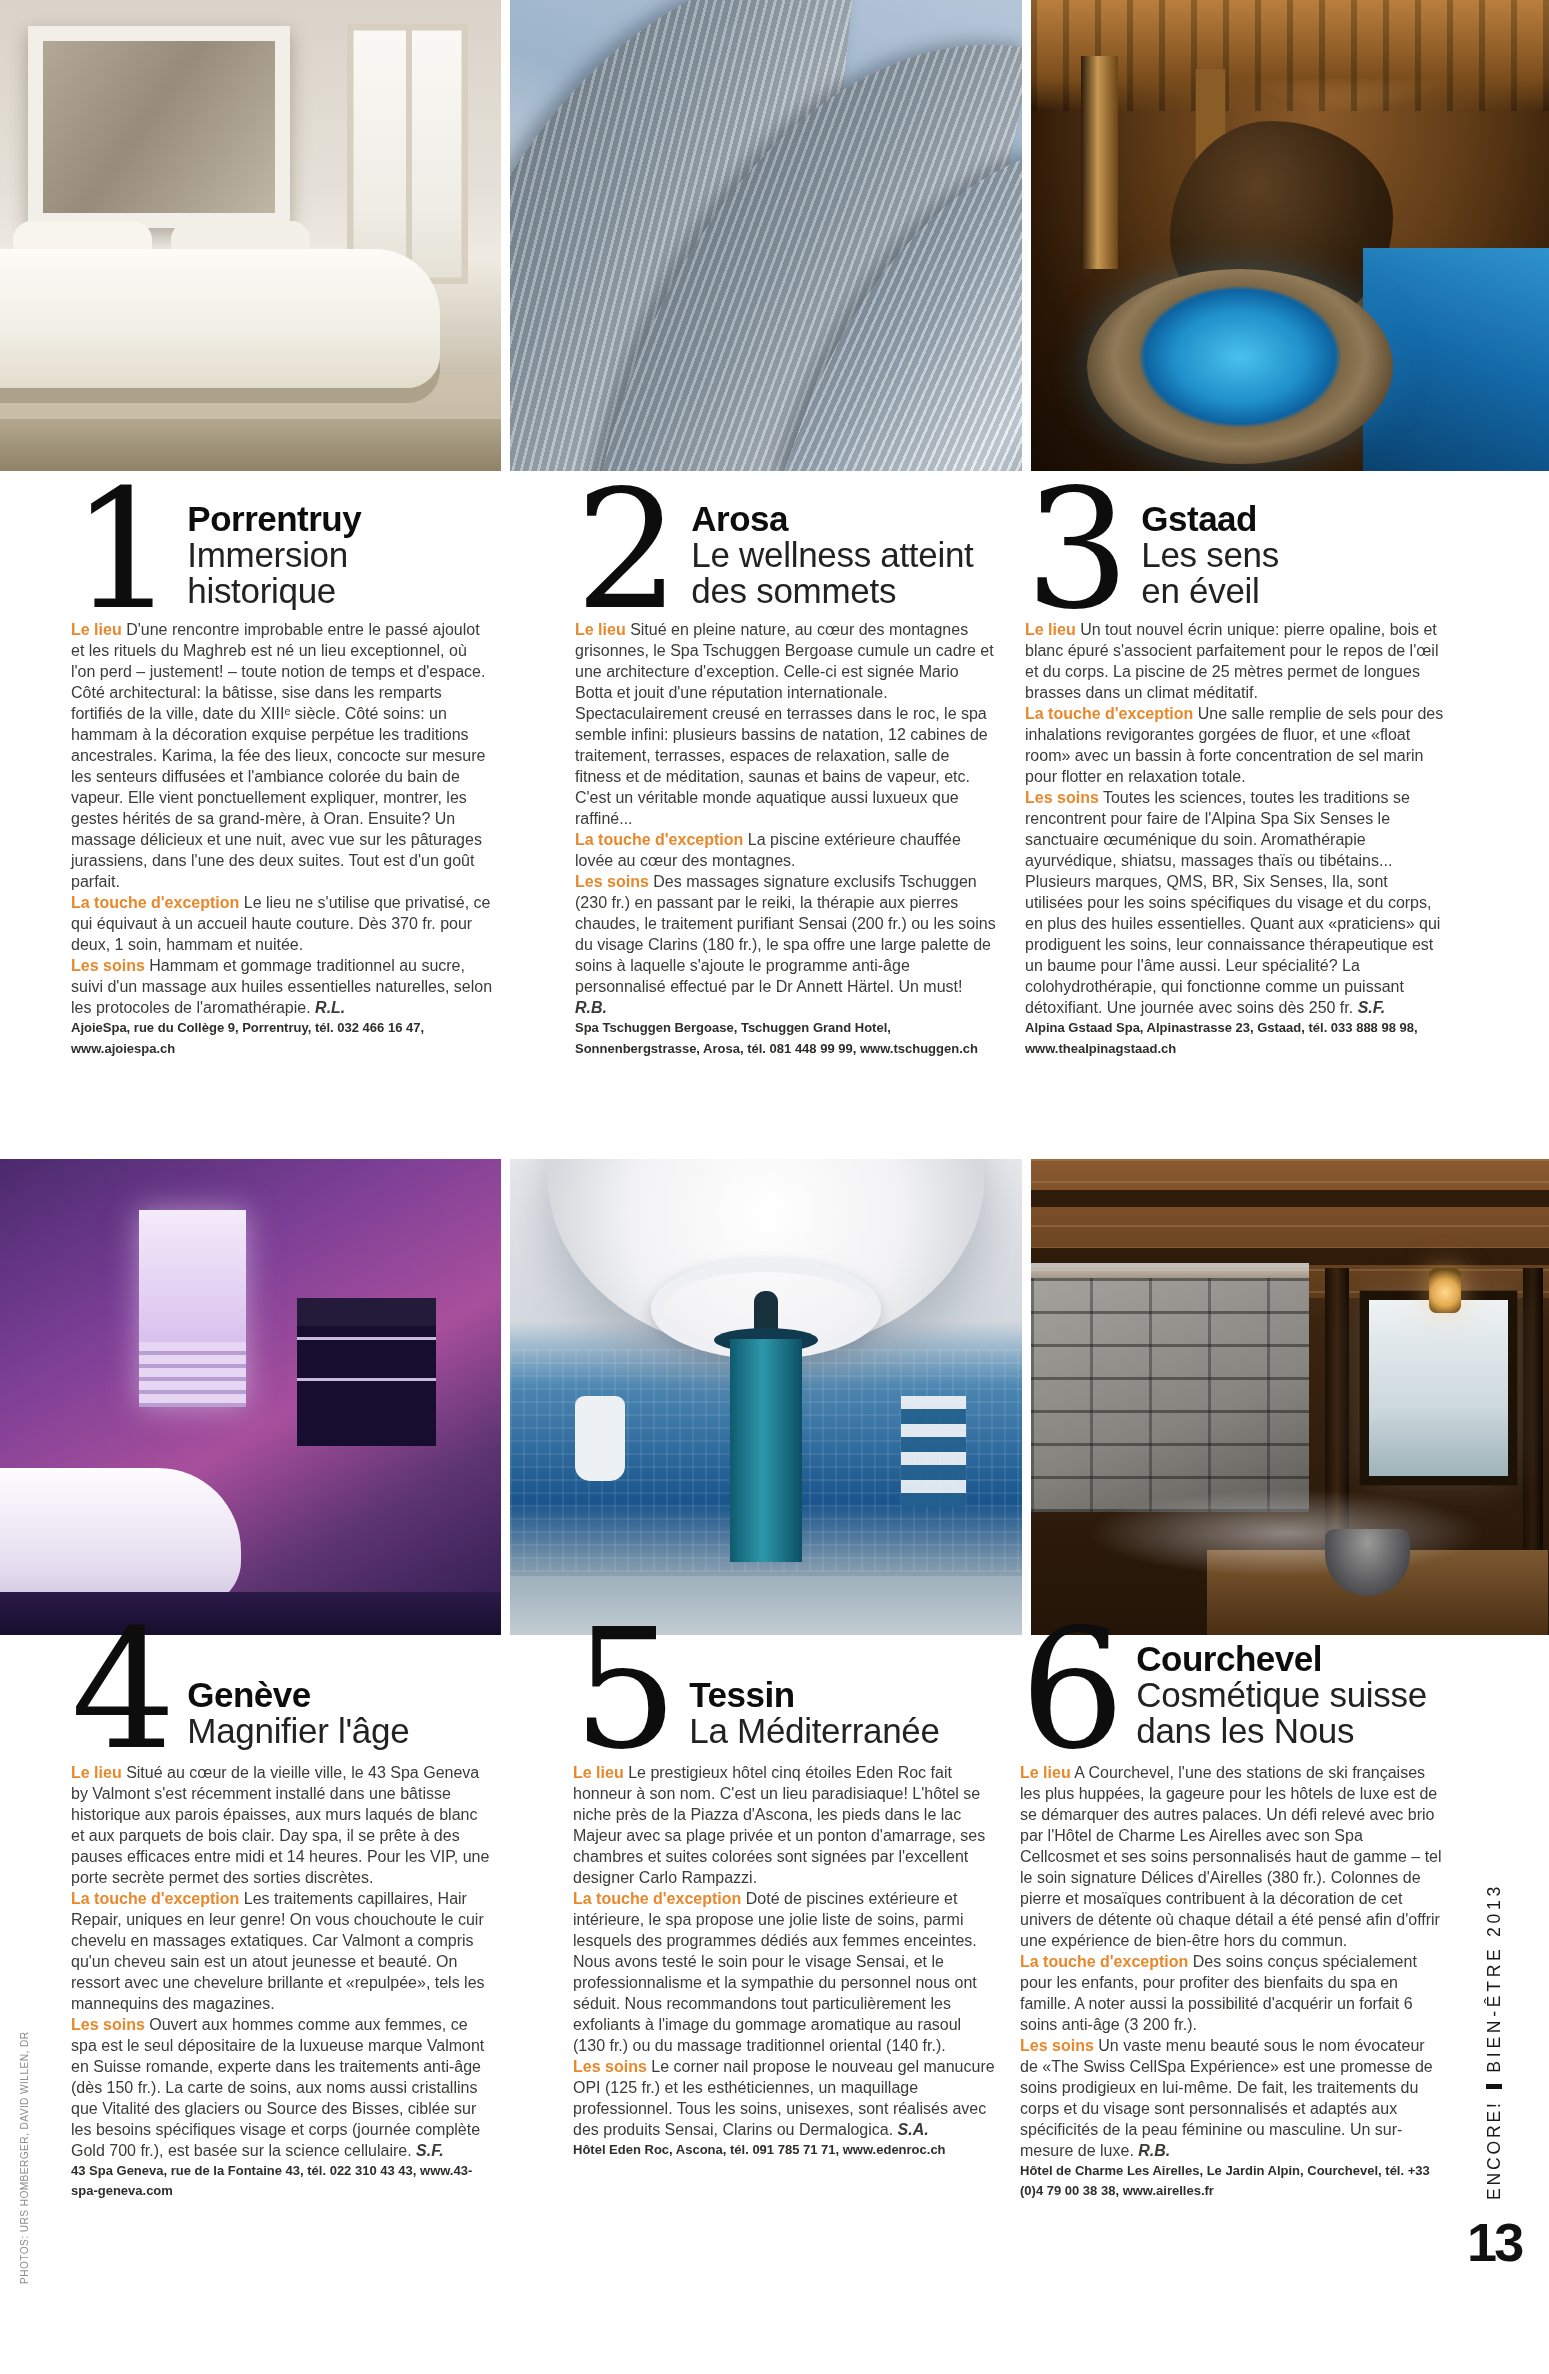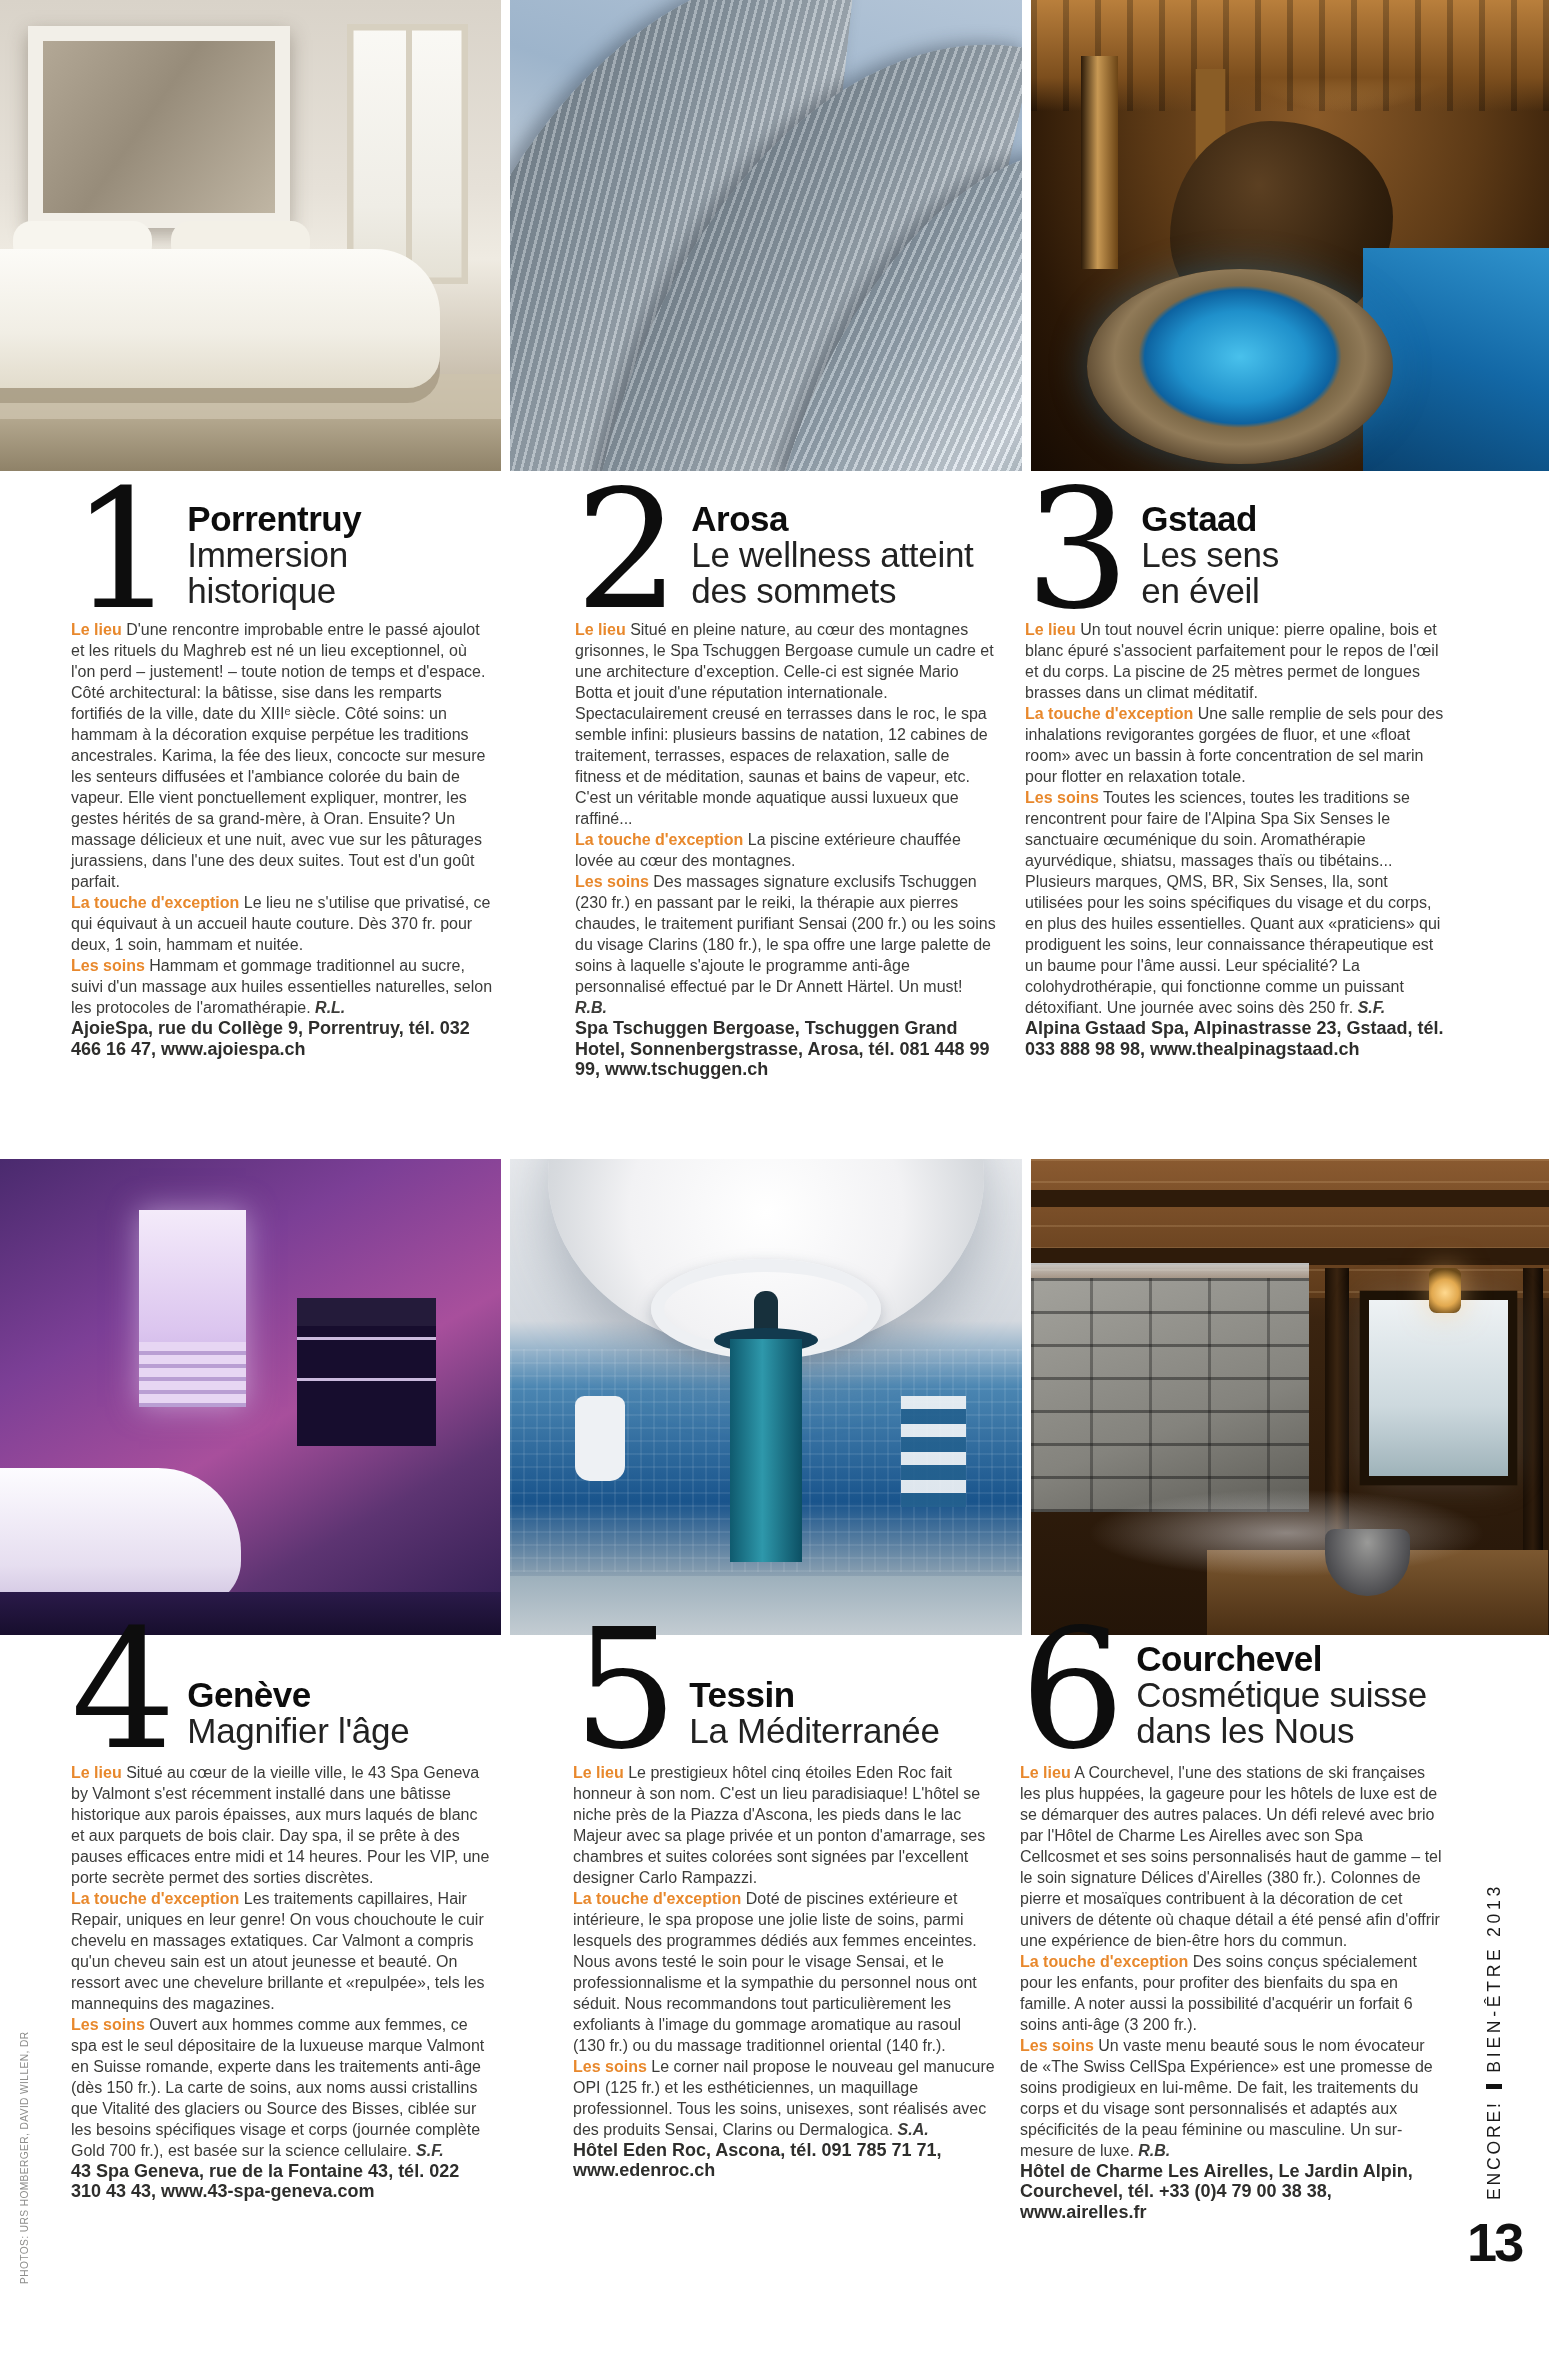--- a/index.html
+++ b/index.html
@@ -119,21 +119,21 @@
   .num{font-family:"DejaVu Serif",serif;font-size:165px;line-height:.74;color:#0d0d0d;
        margin-right:15px;letter-spacing:-3.7px;}
   .ht{padding-bottom:1.9px;}
   .title{font-size:35px;font-weight:bold;color:#0d0d0d;letter-spacing:-0.5px;line-height:37px;}
   .sub{font-size:35px;font-weight:normal;color:#222;letter-spacing:-0.3px;line-height:36px;}
   .ebody{margin-top:8.3px;font-size:16px;line-height:21px;}
   .row2 .ebody{margin-top:11px;}
   .ebody p{margin:0;}
   .lbl{color:#e8882c;font-weight:bold;}
   .sig{font-style:italic;font-weight:bold;}
-  .addr{font-weight:bold;font-size:18px;line-height:20.4px;color:#2e2e2c;}
+  .addr{font-weight:bold;font-size:13px;line-height:20.4px;color:#2e2e2c;}
 
   
   .edge-right{position:absolute;left:1484px;top:2200px;transform:rotate(-90deg);transform-origin:0 0;
       white-space:nowrap;font-size:17.6px;letter-spacing:2.8px;color:#1a1a1a;}
   .edge-right .bar{display:inline-block;width:5.6px;height:16px;background:#111;margin:0 11px;vertical-align:-1.9px;}
   .edge-right .sect{letter-spacing:3.7px;}
   .pageno{position:absolute;left:1467px;top:2211px;font-size:54px;font-weight:bold;letter-spacing:-2.8px;color:#111;}
   .credits{position:absolute;left:18.6px;top:2284px;transform:rotate(-90deg);transform-origin:0 0;
       white-space:nowrap;font-size:10.2px;letter-spacing:0.4px;color:#8e8e8c;}
 </style>

